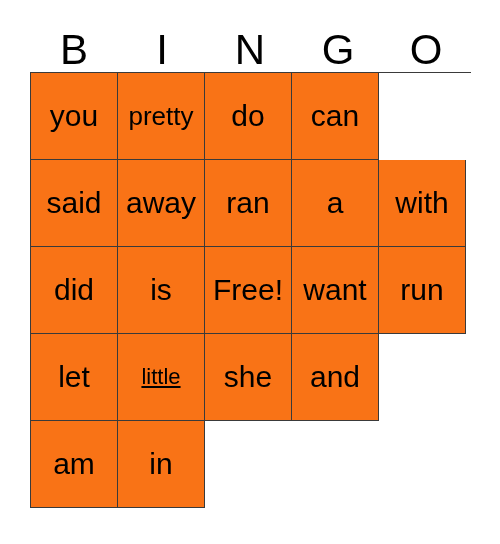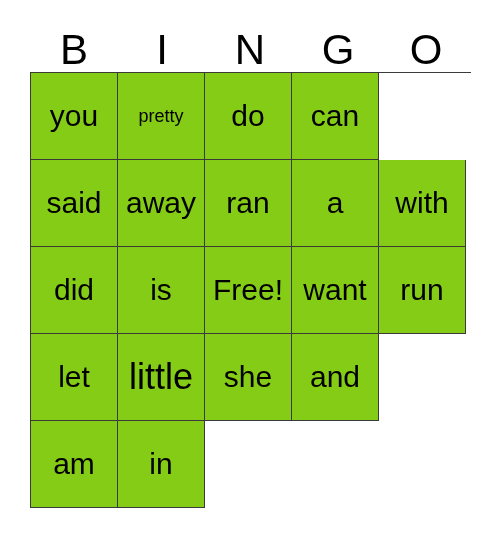--- a/index.html
+++ b/index.html
@@ -58,35 +58,36 @@
   .cell {
     width: 87px;
     height: 87px;
     border-right: 1px solid #3a3a3a;
     border-bottom: 1px solid #3a3a3a;
     display: flex;
     align-items: center;
     justify-content: center;
     overflow: hidden;
     box-sizing: border-box;
-    background: #84cc16;
+    background: #f97316;
   }
   .cell-text {
     font-size: 30px;
     line-height: 1;
     white-space: nowrap;
     display: block;
     text-align: center;
   }
   
   .cell-text.fit-sm {
-    font-size: 18px;
+    font-size: 26px;
   }
   .cell-text.fit-md {
-    font-size: 36px;
+    font-size: 22px;
+    text-decoration: underline;
   }
 </style>
 </head>
 <body>
 
 <div class="card">
 
   <div class="header-row">
     <div class="header-cell">
       <span class="header-letter">B</span>

